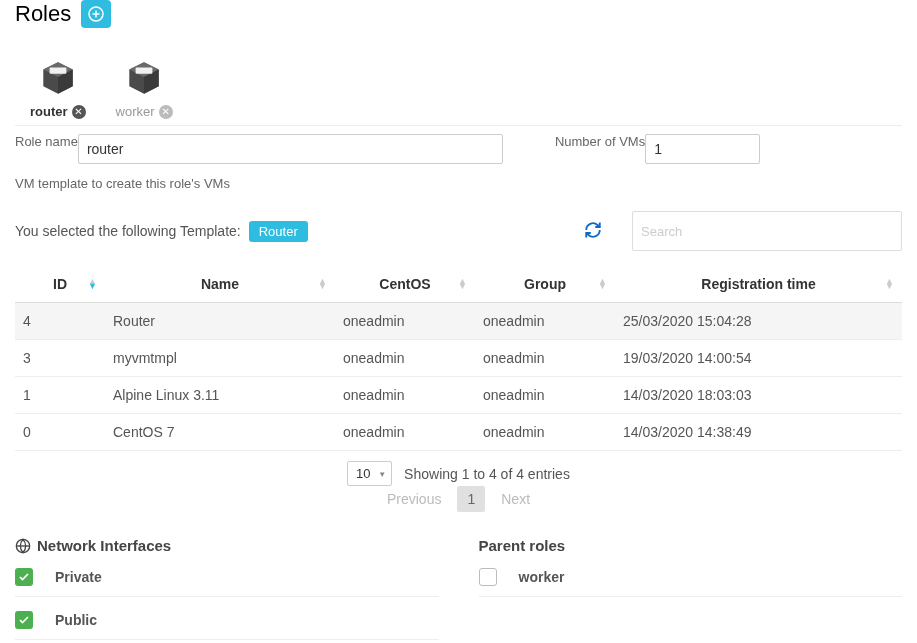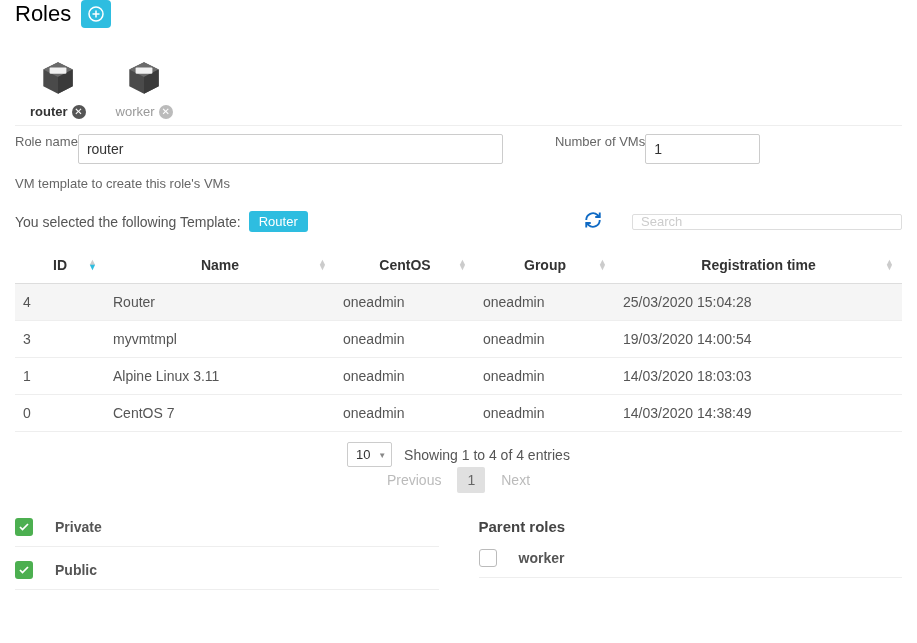--- a/index.html
+++ b/index.html
@@ -21,21 +21,21 @@
 .field label { font-size: 13px; color: #666; margin-bottom: 4px; }
 .field input[type=text] { width: 425px; height: 30px; border: 1px solid #ccc; border-radius: 2px; padding: 0 8px; font-size: 14px; color: #333; }
 .field input[type=number] { width: 115px; height: 30px; border: 1px solid #ccc; border-radius: 2px; padding: 0 8px; font-size: 14px; color: #333; }
 .num-field { margin-left: 32px; }
 .subtext { font-size: 13px; color: #666; margin-bottom: 20px; }
 .template-row { display: flex; align-items: center; justify-content: space-between; margin-bottom: 15px; }
 .template-left { display: flex; align-items: center; gap: 8px; font-size: 14px; color: #555; }
 .badge { background: #2ebde0; color: #fff; padding: 3px 10px; border-radius: 3px; font-size: 13px; }
 .template-right { display: flex; align-items: center; gap: 30px; }
 .refresh-icon { color: #0f6ac4; cursor: pointer; }
-.search-input { width: 270px; height: 16px; border: 1px solid #ddd; border-radius: 2px; padding: 0 8px; font-size: 13px; color: #999; }
+.search-input { width: 270px; height: 40px; border: 1px solid #ddd; border-radius: 2px; padding: 0 8px; font-size: 13px; color: #999; }
 .search-input::placeholder { color: #ccc; }
 table { width: 100%; border-collapse: collapse; }
 th { text-align: center; padding: 10px 8px; font-size: 14px; font-weight: 600; color: #333; border-bottom: 1px solid #ddd; position: relative; }
 th .sort-icons { position: absolute; right: 8px; top: 50%; transform: translateY(-50%); display: flex; flex-direction: column; gap: 0; line-height: 5px; font-size: 9px; color: #ccc; }
 th.sorted .sort-down { color: #2ebde0; }
 td { padding: 10px 8px; font-size: 14px; color: #555; border-bottom: 1px solid #eee; }
 tr.selected td { background: #f5f5f5; }
 .table-footer { display: flex; align-items: center; justify-content: space-between; margin-top: 10px; flex-direction: column; }
 .footer-left { display: flex; align-items: center; gap: 12px; }
 .page-size { border: 1px solid #ccc; border-radius: 2px; padding: 4px 20px 4px 8px; font-size: 13px; color: #333; appearance: none; background: #fff; position: relative; }
@@ -195,20 +195,28 @@
   </div>
   <div class="pagination">
     <span class="page-btn">Previous</span>
     <span class="page-btn current">1</span>
     <span class="page-btn">Next</span>
   </div>
 </div>
 
 <div class="bottom-row">
   <div class="bottom-col">
+    <div class="section-title">
+      <svg class="globe-icon" viewBox="0 0 24 24" fill="none" stroke="#444" stroke-width="2">
+          <circle cx="12" cy="12" r="10"></circle>
+          <line x1="2" y1="12" x2="22" y2="12"></line>
+          <path d="M12 2a15 15 0 0 1 4 10 15 15 0 0 1-4 10 15 15 0 0 1-4-10 15 15 0 0 1 4-10z"></path>
+        </svg>
+      <span>Network Interfaces</span>
+    </div>
     <div id="network-list">
         <div class="check-row">
           <div class="checkbox checked">
             <svg width="12" height="12" viewBox="0 0 24 24" fill="none" stroke="#fff" stroke-width="3.5">
               <polyline points="20 6 9 17 4 12"></polyline>
             </svg>
           </div>
           <span class="check-label">Private</span>
         </div>
         <div class="check-row">

